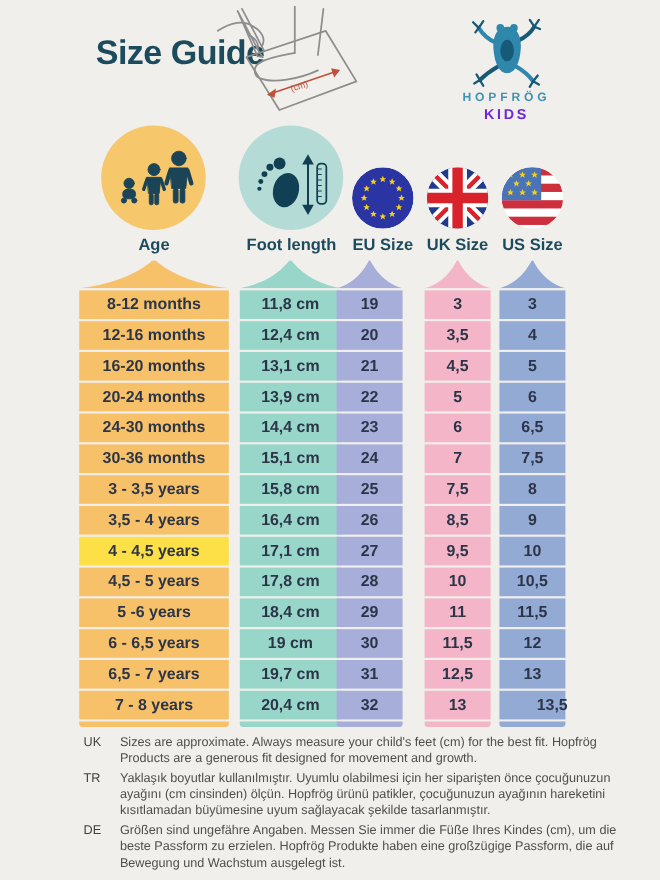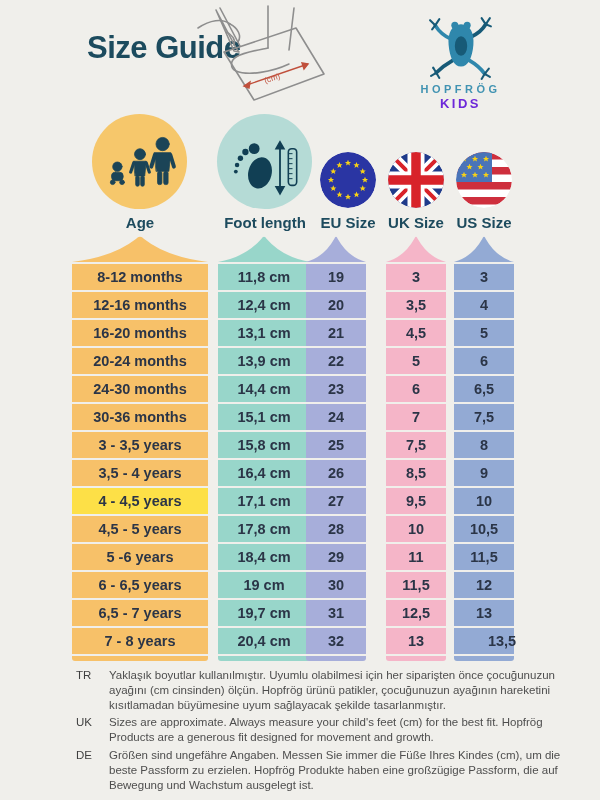--- a/index.html
+++ b/index.html
@@ -357,26 +357,26 @@
         <div class="cell" style="background: rgb(147, 170, 212);">11,5</div>
         <div class="cell" style="background: rgb(147, 170, 212);">12</div>
         <div class="cell" style="background: rgb(147, 170, 212);">13</div>
         <div class="cell" style="background: rgb(147, 170, 212); padding-left: 36px;">13,5</div>
         <div class="endcap" style="background: rgb(147, 170, 212);"></div>
       </div>
     </div>
 
   <div class="notes">
     <div class="note">
+      <div class="code">UK</div>
+      <div class="txt">Sizes are approximate. Always measure your child's feet (cm) for the best fit. Hopfrög Products are a generous fit designed for movement and growth.</div>
+    </div>
+    <div class="note">
       <div class="code">TR</div>
       <div class="txt">Yaklaşık boyutlar kullanılmıştır. Uyumlu olabilmesi için her siparişten önce çocuğunuzun ayağını (cm cinsinden) ölçün. Hopfrög ürünü patikler, çocuğunuzun ayağının hareketini kısıtlamadan büyümesine uyum sağlayacak şekilde tasarlanmıştır.</div>
-    </div>
-    <div class="note">
-      <div class="code">UK</div>
-      <div class="txt">Sizes are approximate. Always measure your child's feet (cm) for the best fit. Hopfrög Products are a generous fit designed for movement and growth.</div>
     </div>
     <div class="note">
       <div class="code">DE</div>
       <div class="txt">Größen sind ungefähre Angaben. Messen Sie immer die Füße Ihres Kindes (cm), um die beste Passform zu erzielen. Hopfrög Produkte haben eine großzügige Passform, die auf Bewegung und Wachstum ausgelegt ist.</div>
     </div>
   </div>
 
 </div>
 
 </body></html>

